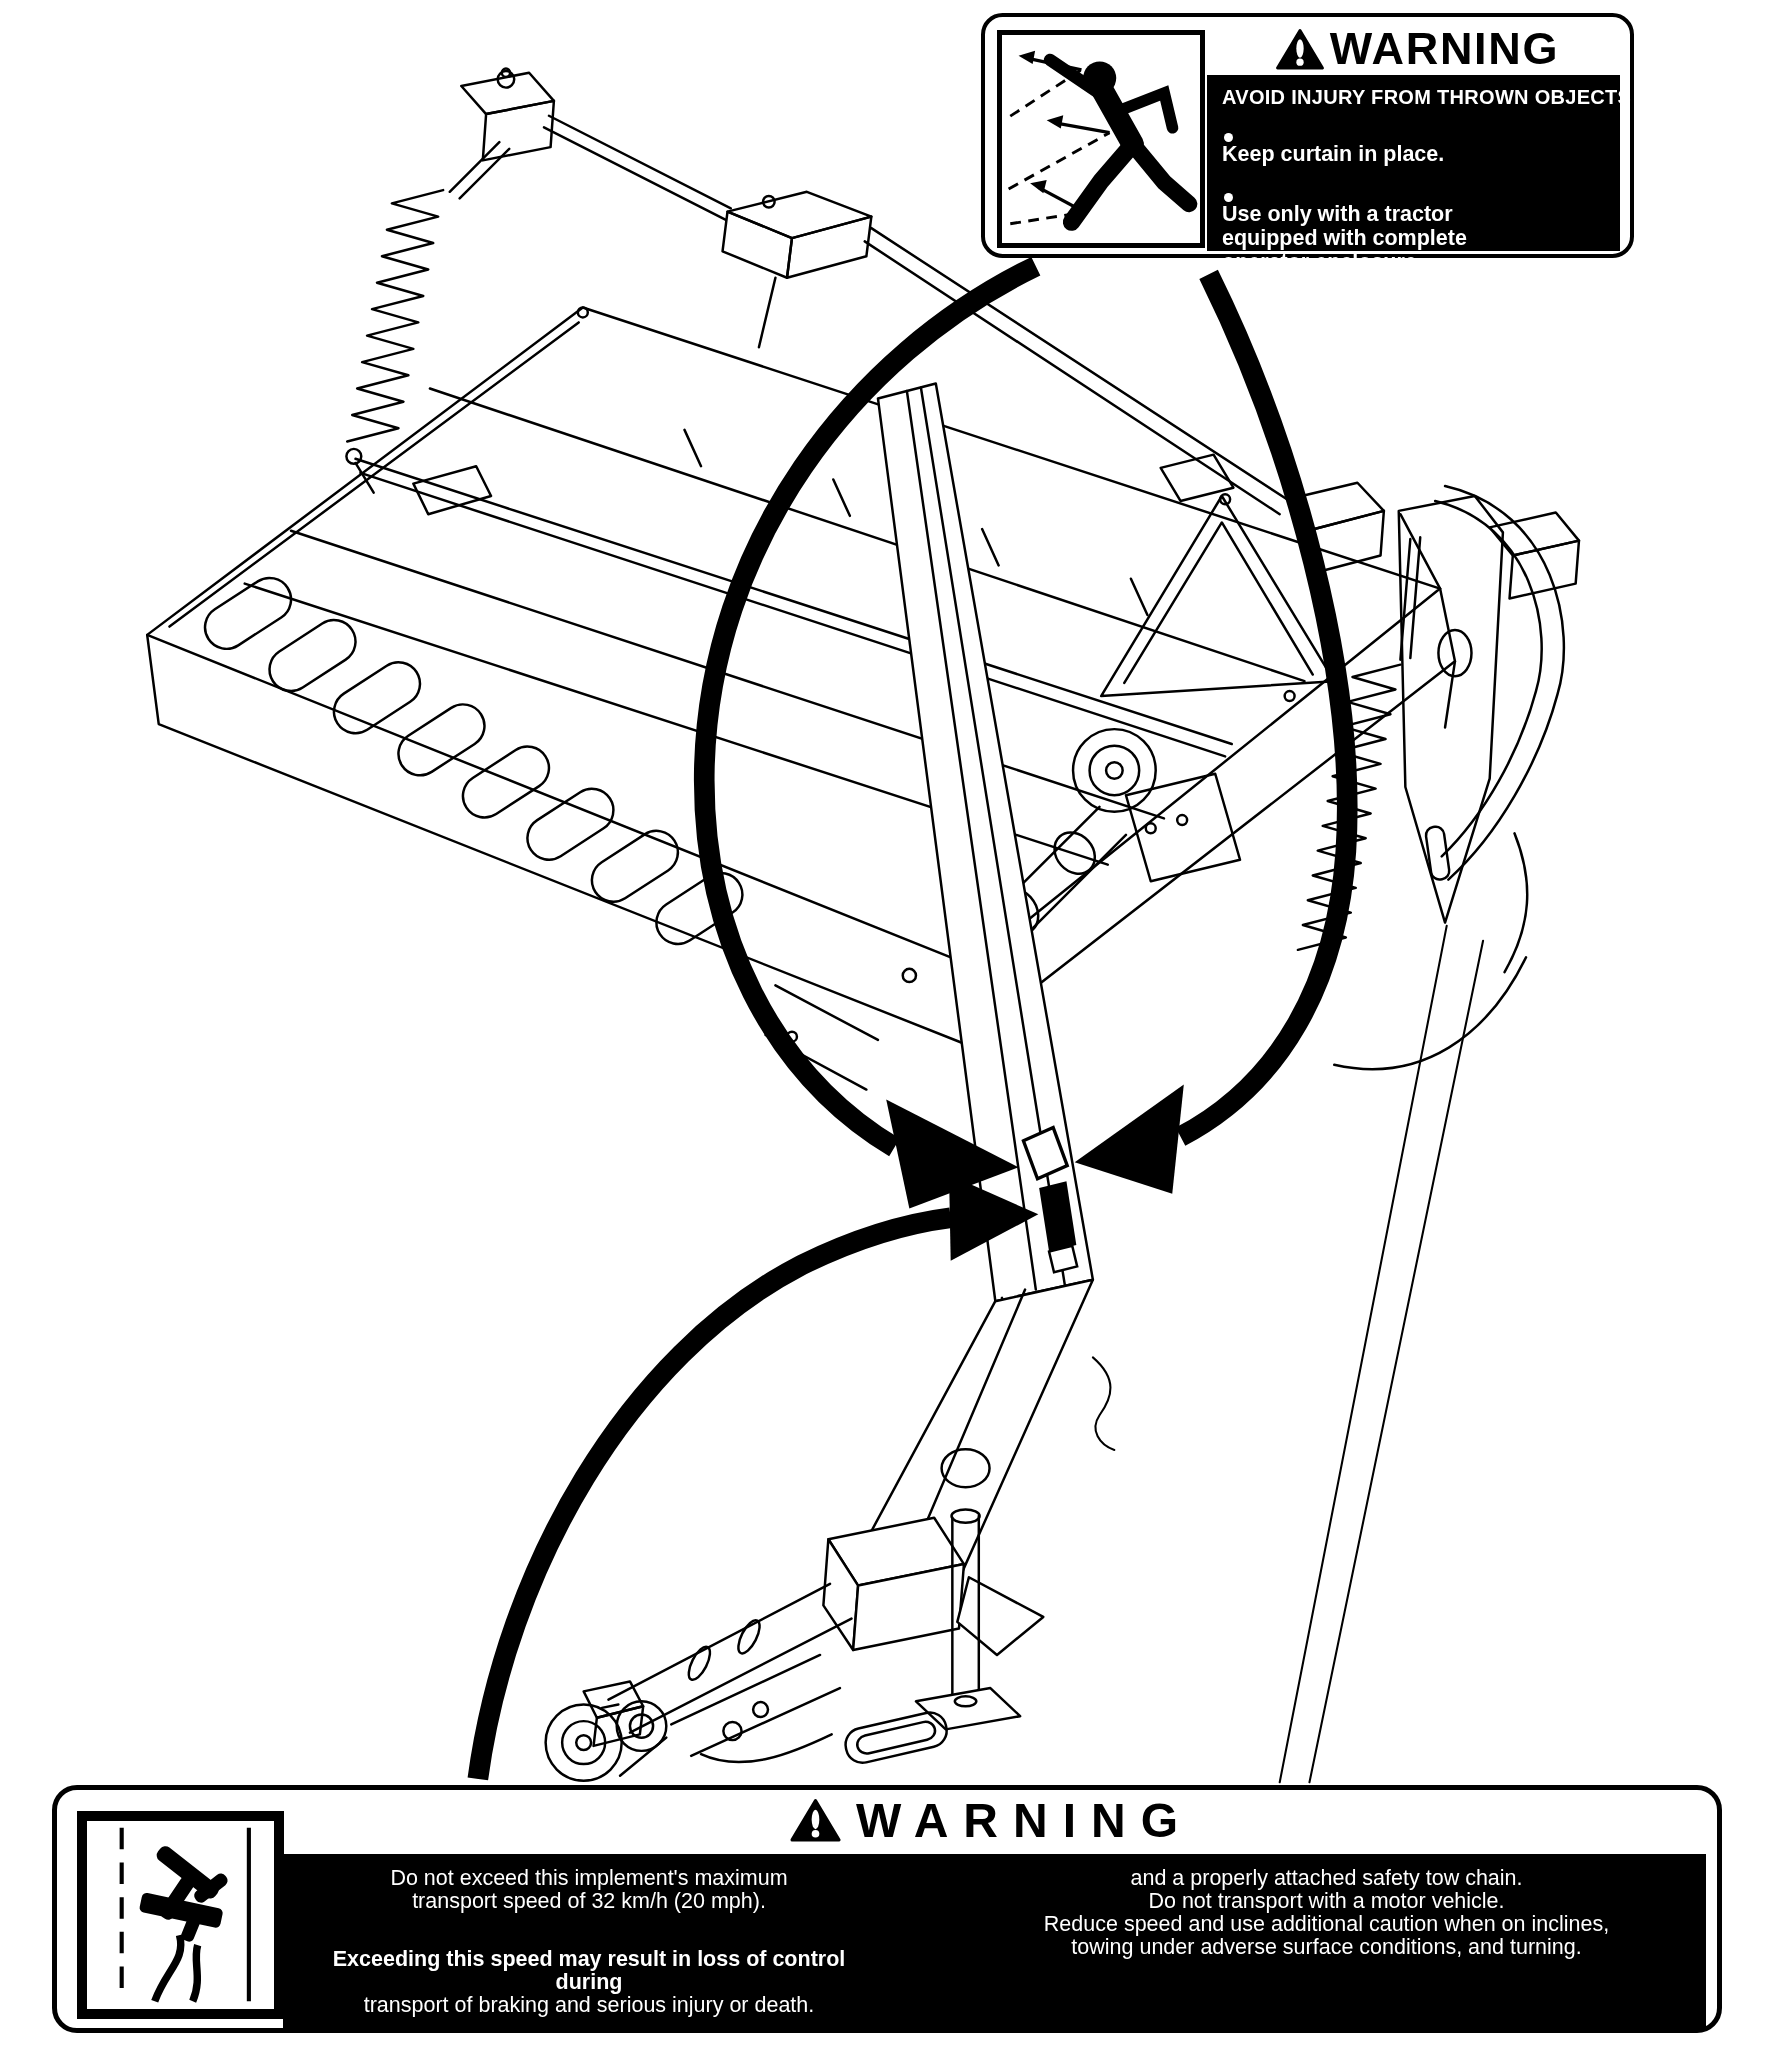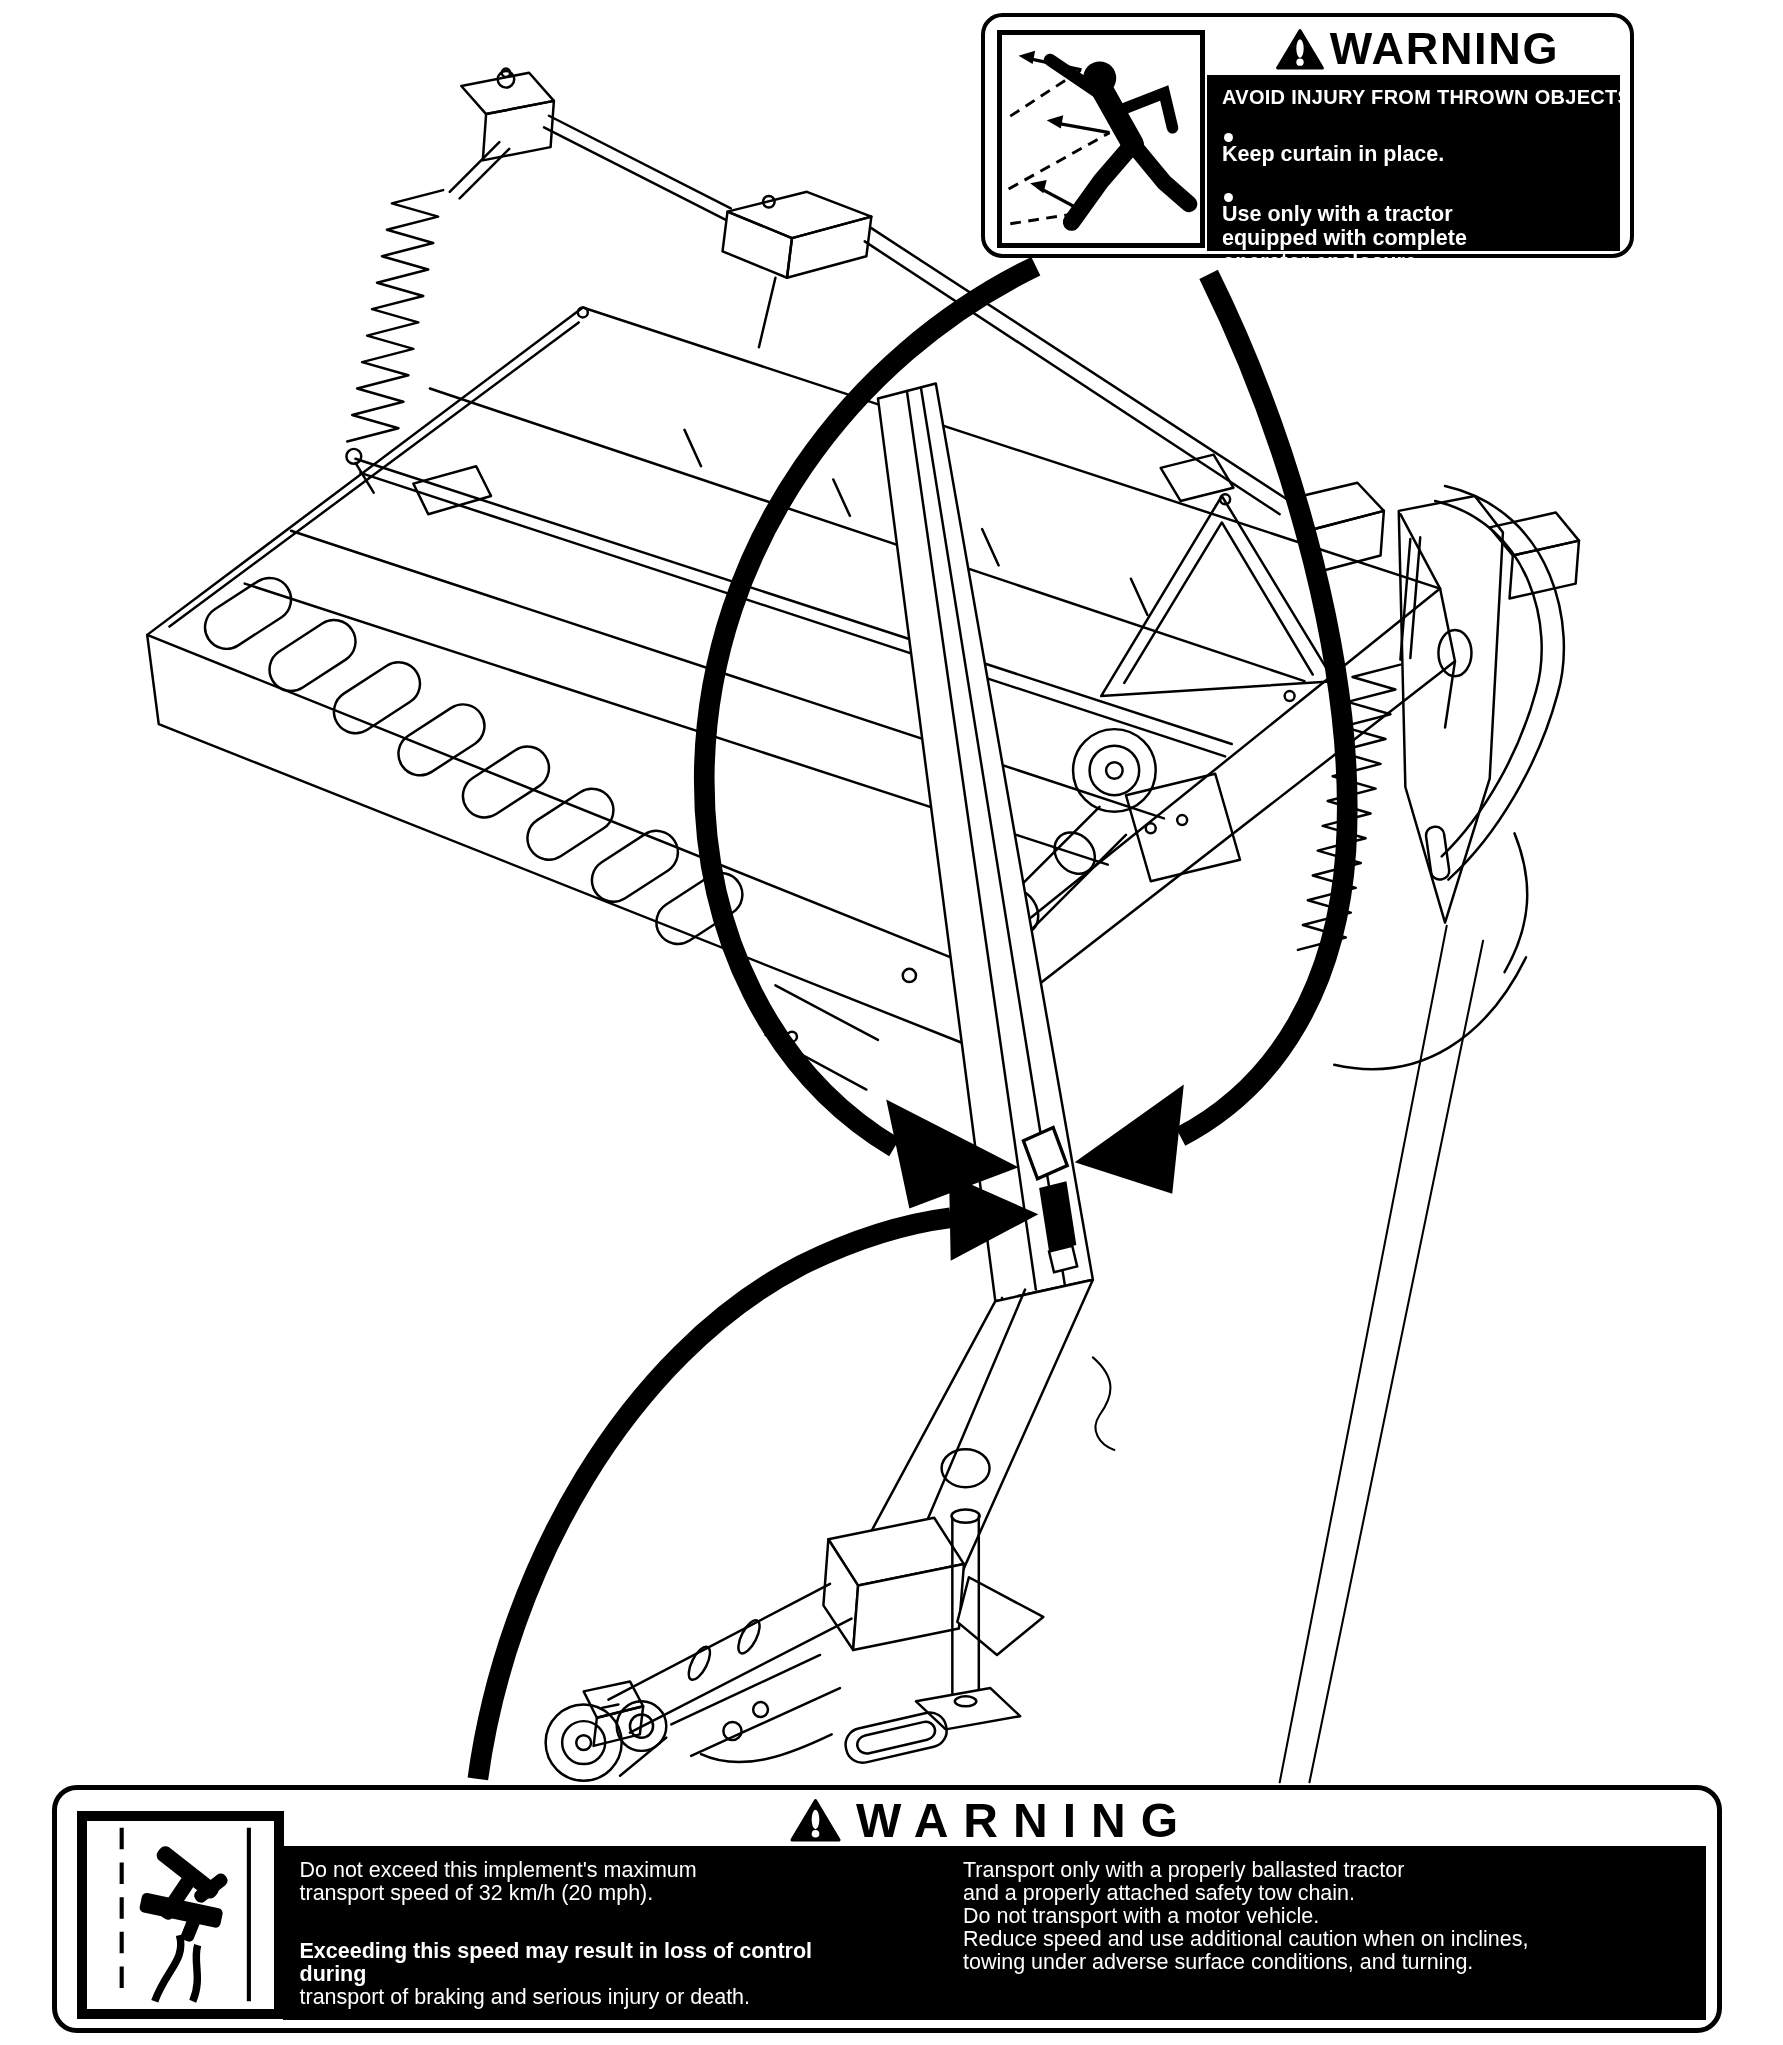--- a/index.html
+++ b/index.html
@@ -24,21 +24,21 @@
   .panel-heading{font-size:20px;font-weight:bold;letter-spacing:0.3px;margin-bottom:16.5px;white-space:nowrap;}
   .bullet{display:flex;align-items:flex-start;font-size:21.5px;font-weight:bold;line-height:24px;margin-bottom:20px;flex-direction:column;}
   .bullet .dot{flex:0 0 auto;width:9px;height:9px;border-radius:50%;background:#fff;margin:7.4px 10px 0 1.7px;}
   .bullet .btext{display:block;}
 
   
   .label-bottom{left:52px;top:1785px;width:1670px;height:248px;border-width:5px;border-radius:25px;}
   .label-bottom .picto-box{left:20px;top:20.7px;width:207px;height:208px;border:10.7px solid #000;}
   .label-bottom .signal-row{left:733px;top:5px;gap:15px;height:50px;}
   .label-bottom .signal-word{font-size:48px;letter-spacing:15px;}
-  .label-bottom .black-panel{left:226px;top:56px;width:1423px;height:174px;}
+  .label-bottom .black-panel{left:226px;top:64px;width:1423px;height:174px;text-align:center;}
   .col{position:absolute;top:13.2px;}
   .col-left{left:16.5px;width:579px;}
   .col-right{left:680px;width:727px;}
   .col p{margin:0;font-size:21.5px;line-height:23px;font-weight:normal;}
   .col-left p.para-2{margin-top:35px;font-weight:bold;}
   .col-right p.gap{}
 </style>
 </head>
 <body>
 
@@ -258,21 +258,20 @@
       <span class="signal-word">WARNING</span>
     </div>
     <div class="black-panel">
       <div class="col col-left">
         <p>Do not exceed this implement's maximum</p>
         <p>transport speed of 32 km/h (20 mph).</p>
         <p class="para-2">Exceeding this speed may result in loss of control during</p>
         <p>transport of braking and serious injury or death.</p>
       </div>
       <div class="col col-right">
-        <p>Transport only with a properly ballasted tractor</p>
         <p>and a properly attached safety tow chain.</p>
         <p class="gap">Do not transport with a motor vehicle.</p>
         <p class="gap">Reduce speed and use additional caution when on inclines,</p>
         <p>towing under adverse surface conditions, and turning.</p>
       </div>
     </div>
   </div>
 
 </div>
 

